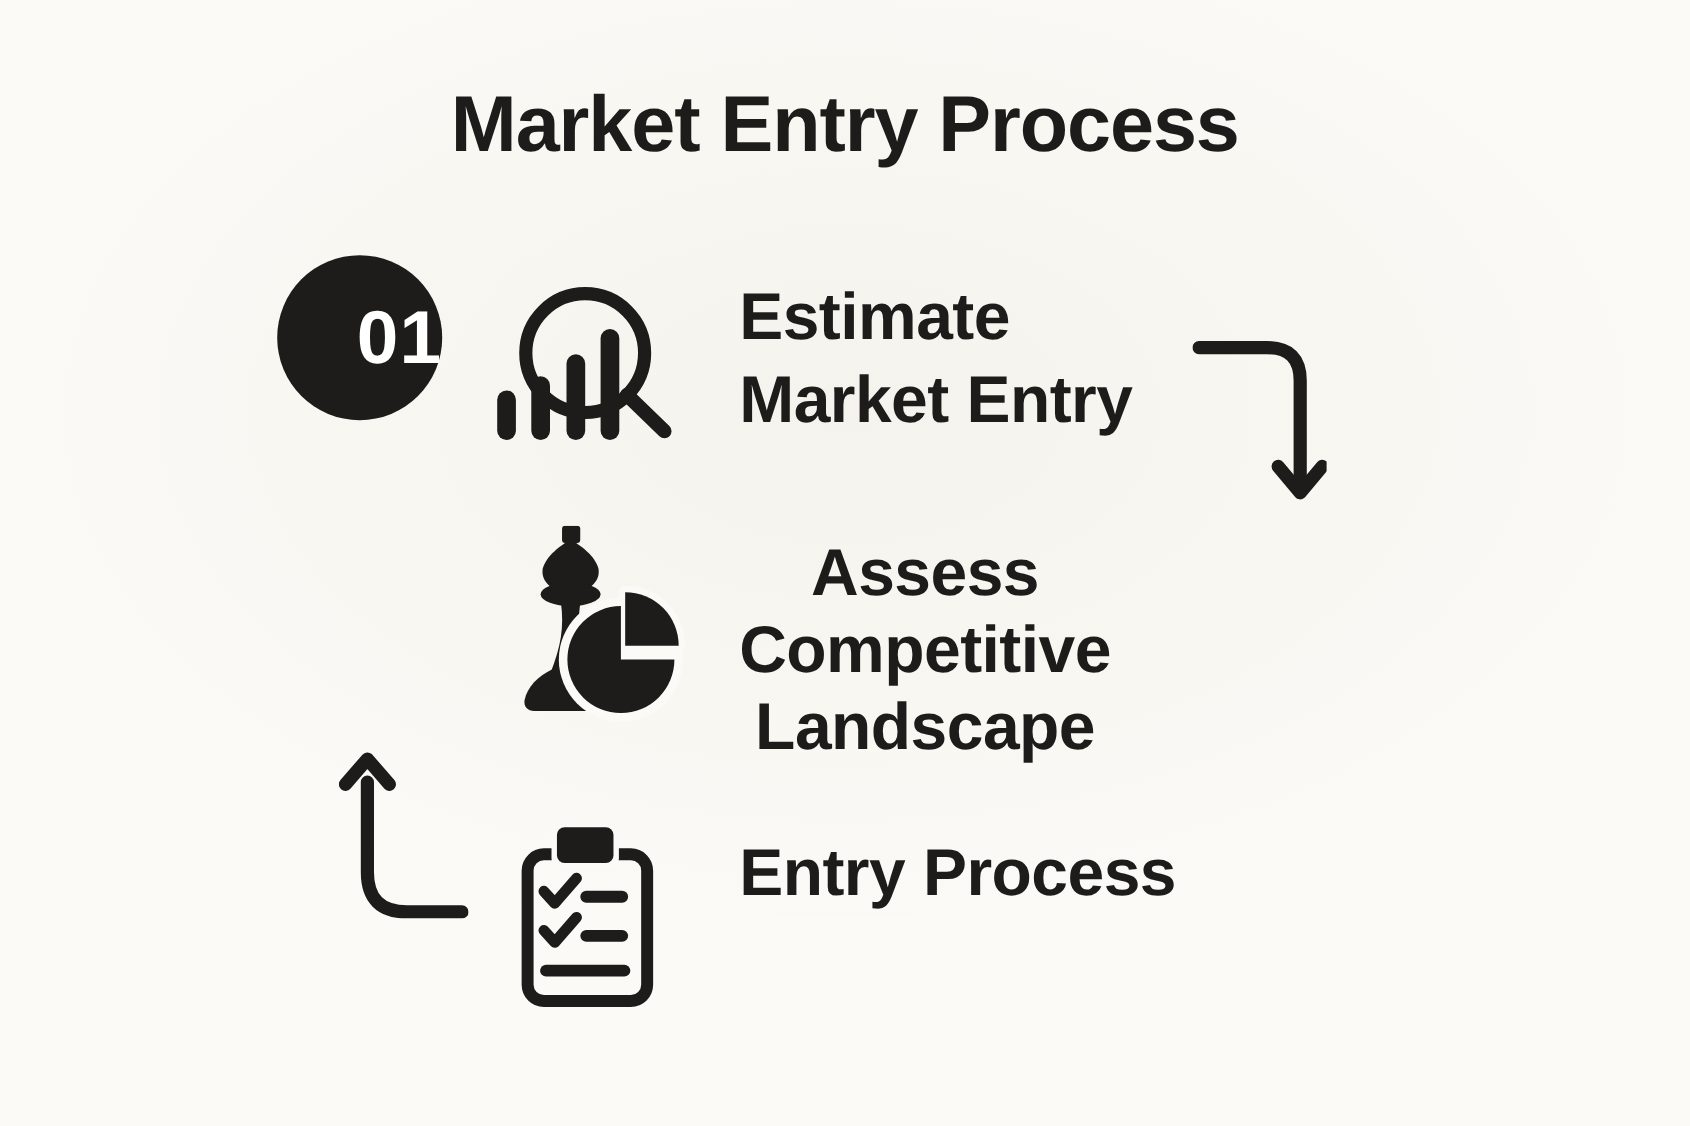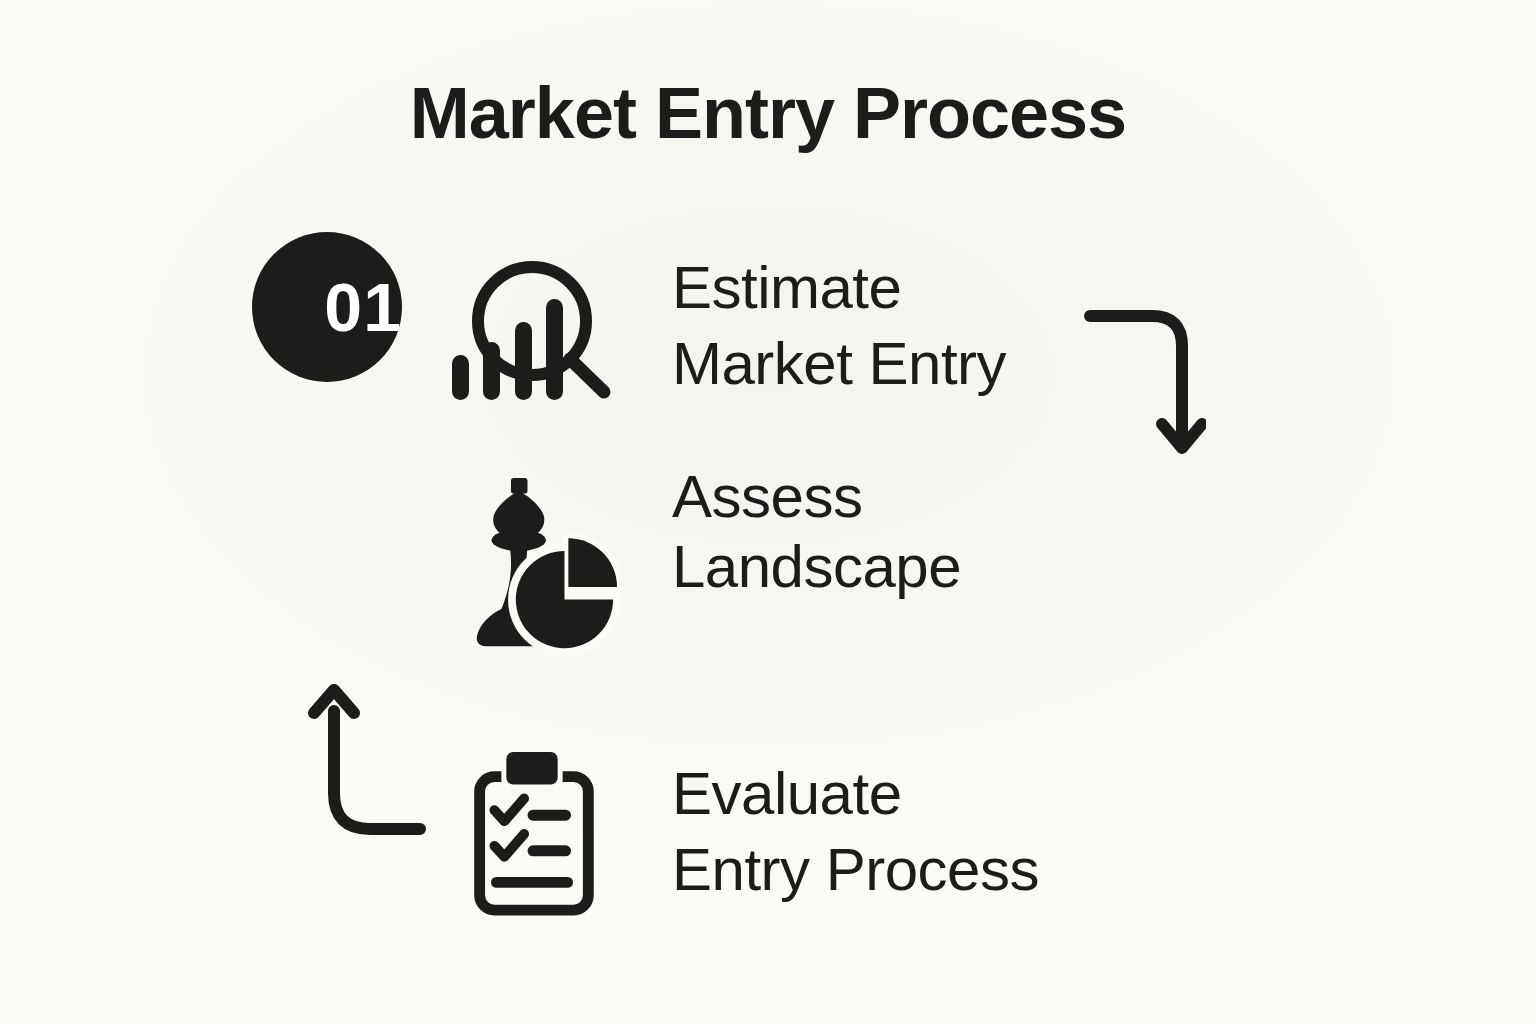--- a/index.html
+++ b/index.html
@@ -50,26 +50,26 @@
   .badge-02 { left: 1110px; top: 482px; width: 152px; height: 152px; }
   .icon { position: absolute; color: var(--ink); }
   .icon svg { display: block; width: 100%; height: 100%; }
   .icon-search    { left: 450px; top: 252px; width: 162px; height: 150px; }
   .icon-chess     { left: 465px; top: 478px; width: 160px; height: 180px; }
   .icon-clipboard { left: 470px; top: 750px; width: 125px; height: 166px; }
   .step-label {
     position: absolute;
     left: 672px;
     font-size: 60px;
-    font-weight: normal;
+    font-weight: bold;
     letter-spacing: -0.5px;
     color: var(--ink);
   }
   .label-1 { top: 250px; line-height: 76px; }
-  .label-2 { top: 462px; line-height: 70px; }
+  .label-2 { top: 486px; line-height: 70px; text-align: center; }
   .label-3 { top: 756px; line-height: 76px; }
   .arrow { position: absolute; color: var(--ink); }
   .arrow svg { display: block; width: 100%; height: 100%; }
   .arrow-down { left: 1084px; top: 308px; width: 122px; height: 150px; }
   .arrow-up   { left: 308px;  top: 683px; width: 118px; height: 152px; }
 </style>
 </head>
 <body>
 
 <div class="canvas">
@@ -117,20 +117,21 @@
       <path d="M104,112 L104,62 A50,50 0 0 1 154,112 Z" fill="#fbfaf6" stroke="#fbfaf6" stroke-width="12" stroke-linejoin="round"></path>
 
       <path d="M100,125 L100,75 A50,50 0 1 0 150,125 Z" fill="currentColor"></path>
 
       <path d="M104,112 L104,62 A50,50 0 0 1 154,112 Z" fill="currentColor"></path>
     </svg>
   </div>
 
   <div class="step-label label-2">
     <div>Assess</div>
+    <div>Competitive</div>
     <div>Landscape</div>
   </div>
 
   <div class="arrow arrow-up">
     <svg viewBox="0 0 118 152" fill="none">
       <path d="M112,146 H62 Q26,146 26,110 V28" stroke="currentColor" stroke-width="12" stroke-linecap="round"></path>
       <path d="M6,30 L26,7 L46,30" stroke="currentColor" stroke-width="12" stroke-linecap="round" stroke-linejoin="round"></path>
     </svg>
   </div>
 
@@ -141,17 +142,16 @@
       <rect x="36" y="2" width="52" height="33" rx="7" fill="currentColor"></rect>
       <path d="M24,61 L34,72 L54,49" stroke="currentColor" stroke-width="10" stroke-linecap="round" stroke-linejoin="round"></path>
       <line x1="63" y1="66" x2="96" y2="66" stroke="currentColor" stroke-width="11" stroke-linecap="round"></line>
       <path d="M24,97 L34,108 L54,85" stroke="currentColor" stroke-width="10" stroke-linecap="round" stroke-linejoin="round"></path>
       <line x1="63" y1="102" x2="96" y2="102" stroke="currentColor" stroke-width="11" stroke-linecap="round"></line>
       <line x1="26" y1="134" x2="98" y2="134" stroke="currentColor" stroke-width="11" stroke-linecap="round"></line>
     </svg>
   </div>
 
   <div class="step-label label-3">
-    <div>Evaluate</div>
     <div>Entry Process</div>
   </div>
 
 </div>
 
 </body></html>

